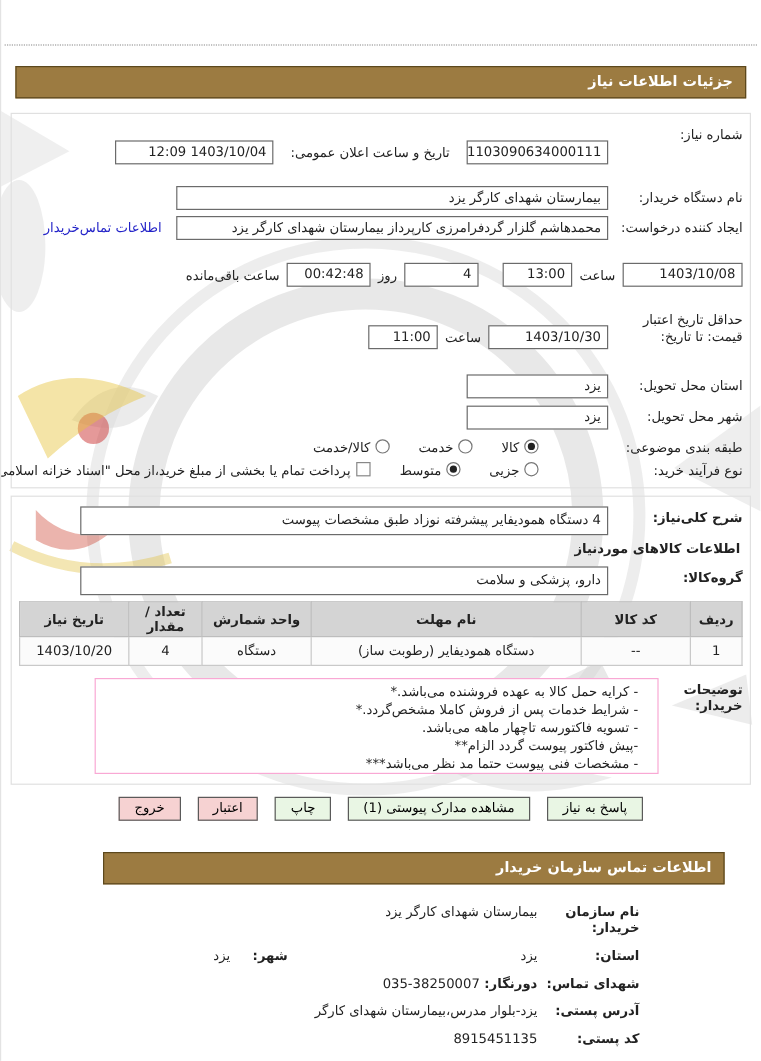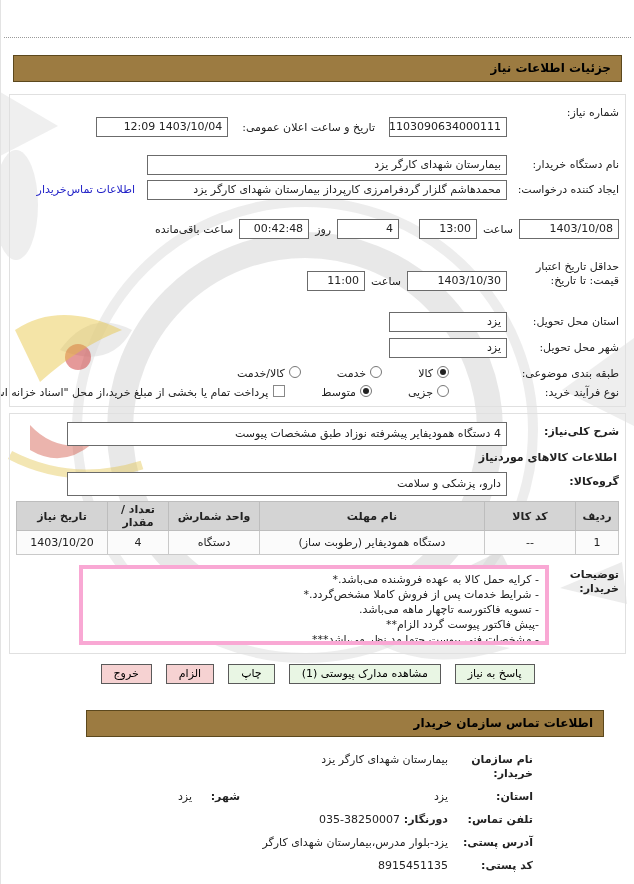--- a/index.html
+++ b/index.html
@@ -5,21 +5,21 @@
   html,body{margin:0;padding:0}
   body{
     width:634px;height:884px;position:relative;overflow:hidden;
     background:#ffffff;direction:rtl;
     font-family:"DejaVu Sans",sans-serif;font-size:11px;color:#222;
     border-left:1px solid #e3e3e3;box-sizing:border-box;
   }
   .watermark{position:absolute;inset:0;z-index:0;pointer-events:none}
   .page{position:relative;z-index:1}
   .topline{margin:37px 3px 0 3px;border-top:1px dotted #9a9a9a;height:0}
-  .bar{background:#9c7b41;border:1px solid #5c481d;color:#000000;
+  .bar{background:#9c7b41;border:1px solid #5c481d;color:#ffffff;
        font-weight:bold;font-size:12px;height:25px;line-height:25px;
        padding:0 10px;box-sizing:content-box}
   .bar1{margin:17px 12px 0 12px}
   .bar2{margin:26px 30px 0 85px}
   .panel{margin:0 8px;border:1px solid #e0e0e0;background:transparent;padding:8px 6px 6px 6px}
   .p1{margin-top:12px}
   .p2{margin-top:6px;padding-bottom:8px}
   .frow{display:flex;align-items:flex-start;margin-bottom:5px}
   .flabel{width:112px;flex:0 0 112px;padding-top:3px;line-height:14px}
   .flabel.b{font-weight:bold}
@@ -32,29 +32,29 @@
   .w58{width:58px}.w62{width:62px}.w70{width:70px}.w440{width:440px}
   .tall{height:24px;line-height:22px}
   .inline-label{white-space:nowrap;margin:16px 6px;padding-top:2px}
   .gap14{margin-right:14px}.gap20{margin-right:20px}.gap8{margin-right:8px}
   .link{color:#2323c8;margin-right:12px;padding-top:3px;white-space:nowrap;cursor:pointer}
   .radio{display:inline-block;width:10px;height:10px;border:1px solid #777;border-radius:50%;
          background:#fff;vertical-align:-1px;margin-left:4px;position:relative}
   .radio.sel::after{content:"";position:absolute;inset:2px;background:#222;border-radius:50%}
   .checkbox{display:inline-block;width:10px;height:10px;border:1px solid #888;background:#fff;
             vertical-align:-1px;margin-left:5px}
-  .opt{margin-left:36px;white-space:nowrap}
+  .opt{margin-left:24px;white-space:nowrap}
   .indent{margin-right:58px}
   .subhead{font-weight:bold;margin:2px 2px 8px 0}
   table.goods{border-collapse:collapse;width:100%;margin:2px 0 10px 0;font-size:11px}
   table.goods th{background:#d4d4d4;border:1px solid #bdbdbd;font-weight:bold;
                  height:21px;text-align:center;color:#222}
   table.goods td{background:#fbfbfb;border:1px solid #c9c9c9;height:21px;text-align:center}
-  .notes-box{border:4px solid #f9a8d4;background:#fff;width:470px;height:80px;
-             padding:3px 6px;box-sizing:border-box;white-space:pre-line;
+  .notes-box{border:1px solid #f9a8d4;background:#fff;width:470px;height:80px;
+             padding:3px 16px;box-sizing:border-box;white-space:pre-line;
              line-height:15px;overflow:hidden}
   .btnrow{display:flex;justify-content:center;gap:14px;margin-top:10px}
   .btn{height:20px;line-height:18px;padding:0 12px;box-sizing:border-box;font-size:11px;
        border:1px solid #5a5a5a;cursor:pointer;white-space:nowrap;
        font-family:"DejaVu Sans",sans-serif}
   .btn.green{background:#e9f6e4}
   .btn.pink{background:#f6d2d2}
   .contact{margin-top:16px;padding-right:101px}
   .crow{display:flex;margin-bottom:9px;line-height:14px}
   .cl{width:85px;flex:0 0 85px;font-weight:bold}
@@ -239,21 +239,21 @@
 - مشخصات فنی پیوست حتما مد نظر می‌باشد***</div>
       </div>
     </div>
 
   </div>
 
   <div class="btnrow">
     <button class="btn green">پاسخ به نیاز</button>
     <button class="btn green">مشاهده مدارک پیوستی (1)</button>
     <button class="btn green">چاپ</button>
-    <button class="btn pink">الزام</button>
+    <button class="btn pink">اعتبار</button>
     <button class="btn pink">خروج</button>
   </div>
 
   <div class="bar bar2">
     <span>اطلاعات تماس سازمان خریدار</span>
   </div>
 
   <div class="contact">
     <div class="crow">
       <div class="cl">نام سازمان خریدار:</div>
@@ -263,21 +263,21 @@
     </div>
     <div class="crow">
       <div class="cl">استان:</div>
       <div class="cv">
           <span class="vtxt">یزد</span>
         </div>
       <div class="cl2">شهر:</div>
       <div class="cv2">یزد</div>
     </div>
     <div class="crow">
-      <div class="cl">تلفن تماس:</div>
+      <div class="cl">شهدای تماس:</div>
       <div class="cl2">دورنگار:</div>
       <div class="cv2">035-38250007</div>
     </div>
     <div class="crow">
       <div class="cl">آدرس پستی:</div>
       <div class="cv">
           <span class="vtxt">یزد-بلوار مدرس،بیمارستان شهدای کارگر</span>
         </div>
     </div>
     <div class="crow">

